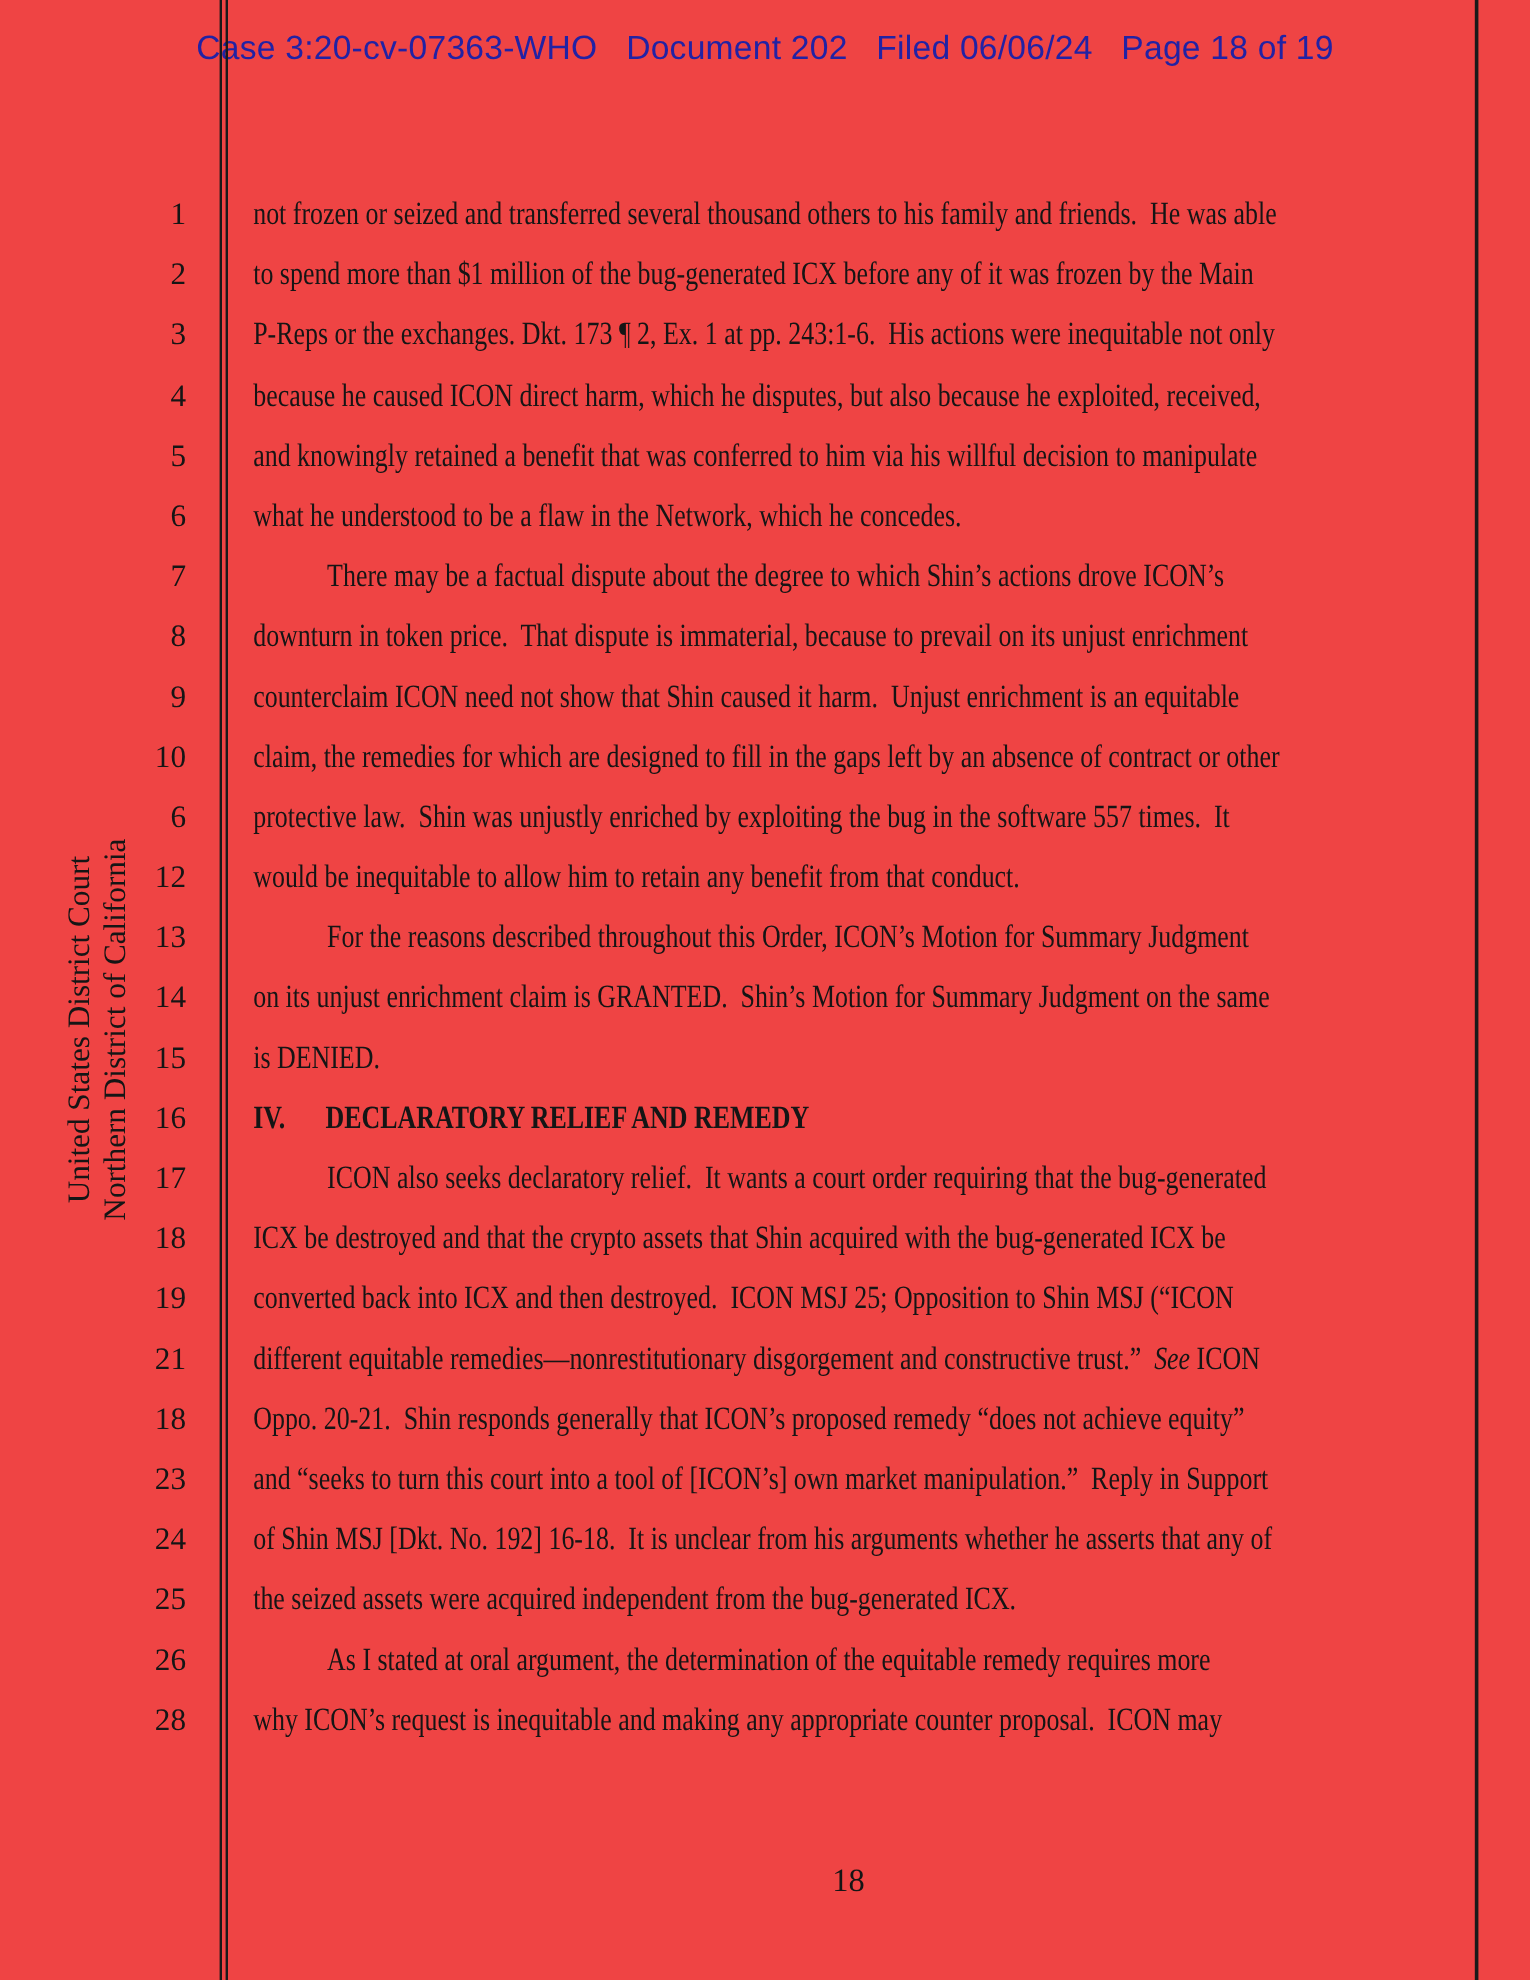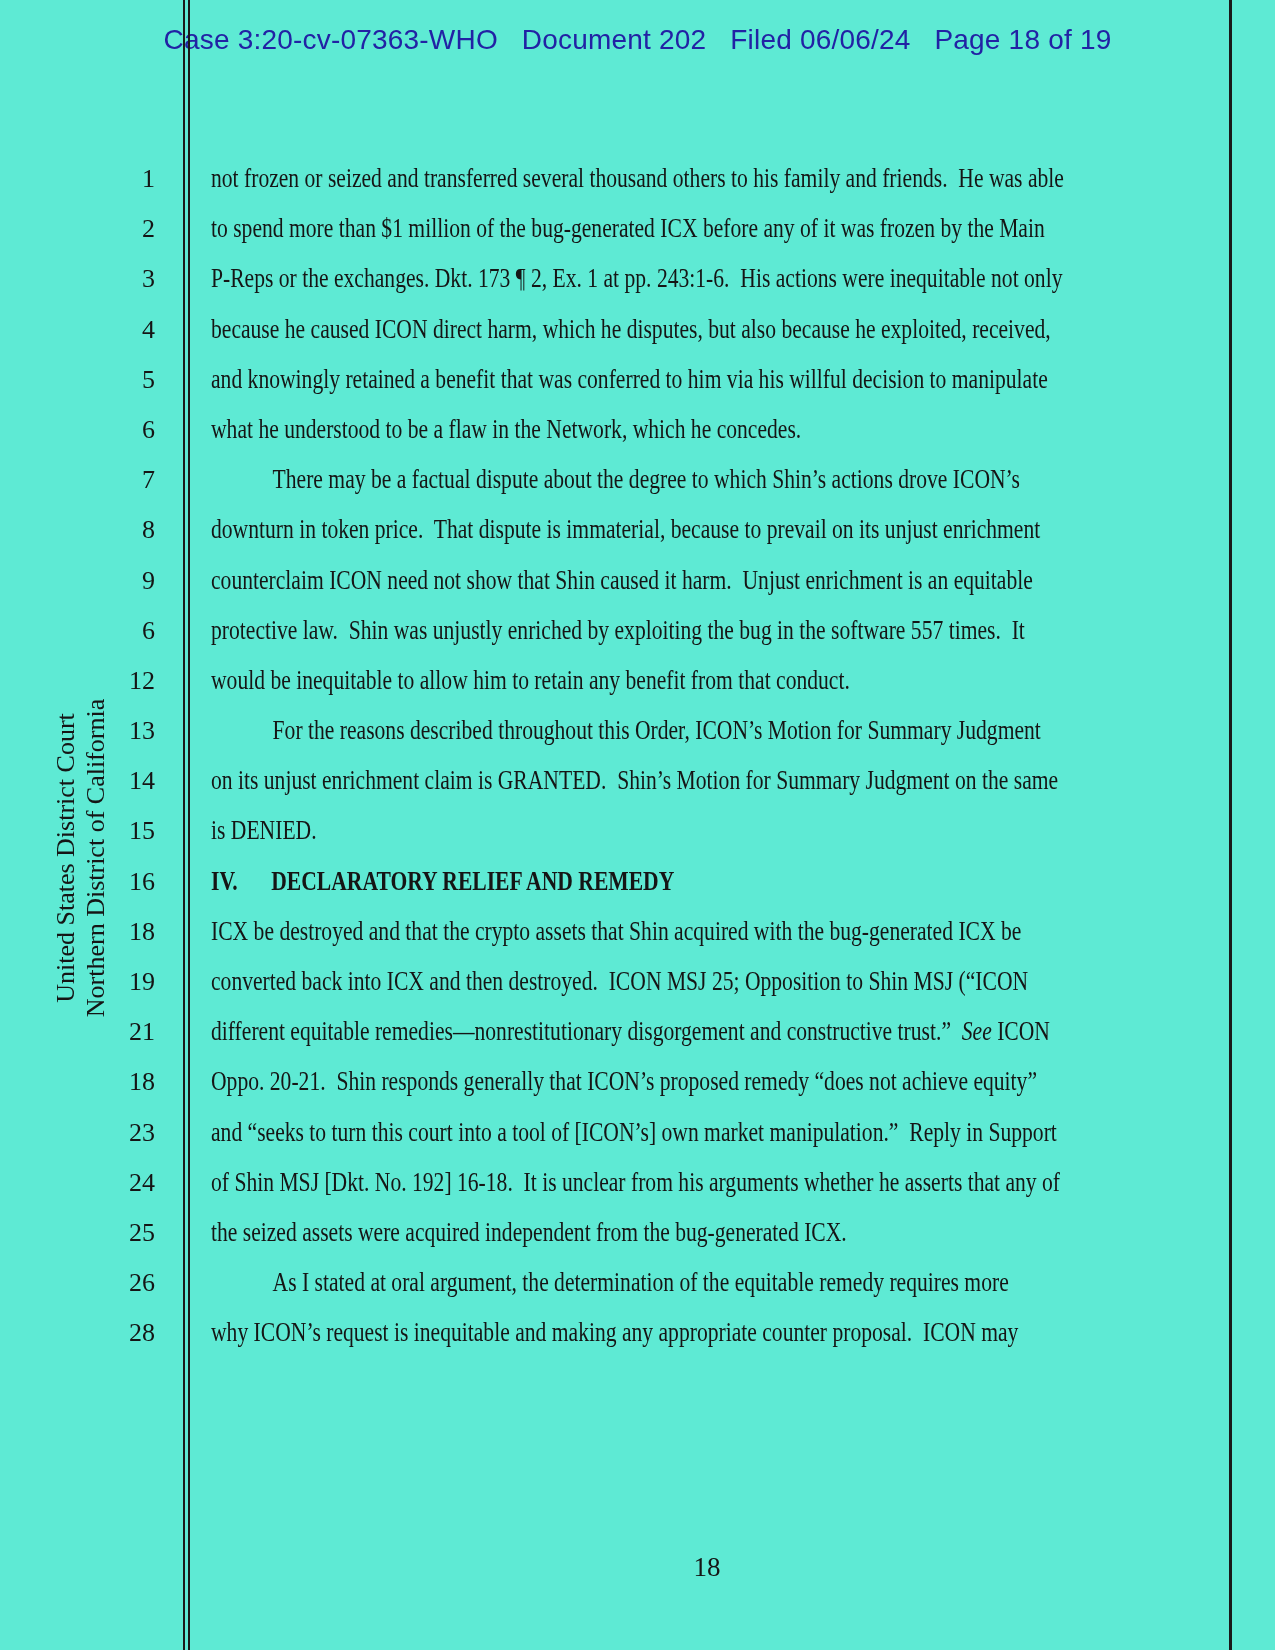--- a/index.html
+++ b/index.html
@@ -1,20 +1,20 @@
 <!DOCTYPE html>
 <html><head>
 <meta charset="utf-8">
 <style>
   html, body { margin: 0; padding: 0; background: #ffffff; }
   .page {
     position: relative;
     width: 1275px;
     height: 1650px;
-    background: #5eead4;
+    background: #ef4444;
     overflow: hidden;
     font-family: "Liberation Serif", "DejaVu Serif", serif;
     color: #151515;
   }
   
   .stamp {
     position: absolute;
     top: 24px;
     left: 0;
     width: 1275px;
@@ -145,20 +145,24 @@
       </div>
       <div class="row">
         <span class="lnum">8</span>
         <span class="ltext"><span>downturn in token price.  That dispute is immaterial, because to prevail on its unjust enrichment</span></span>
       </div>
       <div class="row">
         <span class="lnum">9</span>
         <span class="ltext"><span>counterclaim ICON need not show that Shin caused it harm.  Unjust enrichment is an equitable</span></span>
       </div>
       <div class="row">
+        <span class="lnum">10</span>
+        <span class="ltext"><span>claim, the remedies for which are designed to fill in the gaps left by an absence of contract or other</span></span>
+      </div>
+      <div class="row">
         <span class="lnum">6</span>
         <span class="ltext"><span>protective law.  Shin was unjustly enriched by exploiting the bug in the software 557 times.  It</span></span>
       </div>
       <div class="row">
         <span class="lnum">12</span>
         <span class="ltext"><span>would be inequitable to allow him to retain any benefit from that conduct.</span></span>
       </div>
       <div class="row">
         <span class="lnum">13</span>
         <span class="ltext indent"><span>For the reasons described throughout this Order, ICON’s Motion for Summary Judgment</span></span>
@@ -169,20 +173,24 @@
       </div>
       <div class="row">
         <span class="lnum">15</span>
         <span class="ltext"><span>is DENIED.</span></span>
       </div>
       <div class="row">
         <span class="lnum">16</span>
         <span class="ltext"><span class="seg-bold">IV.</span><span class="seg-bold seg-gap">DECLARATORY RELIEF AND REMEDY</span></span>
       </div>
       <div class="row">
+        <span class="lnum">17</span>
+        <span class="ltext indent"><span>ICON also seeks declaratory relief.  It wants a court order requiring that the bug-generated</span></span>
+      </div>
+      <div class="row">
         <span class="lnum">18</span>
         <span class="ltext"><span>ICX be destroyed and that the crypto assets that Shin acquired with the bug-generated ICX be</span></span>
       </div>
       <div class="row">
         <span class="lnum">19</span>
         <span class="ltext"><span>converted back into ICX and then destroyed.  ICON MSJ 25; Opposition to Shin MSJ (“ICON</span></span>
       </div>
       <div class="row">
         <span class="lnum">21</span>
         <span class="ltext"><span>different equitable remedies—nonrestitutionary disgorgement and constructive trust.”  </span><span class="seg-italic">See</span><span> ICON</span></span>

